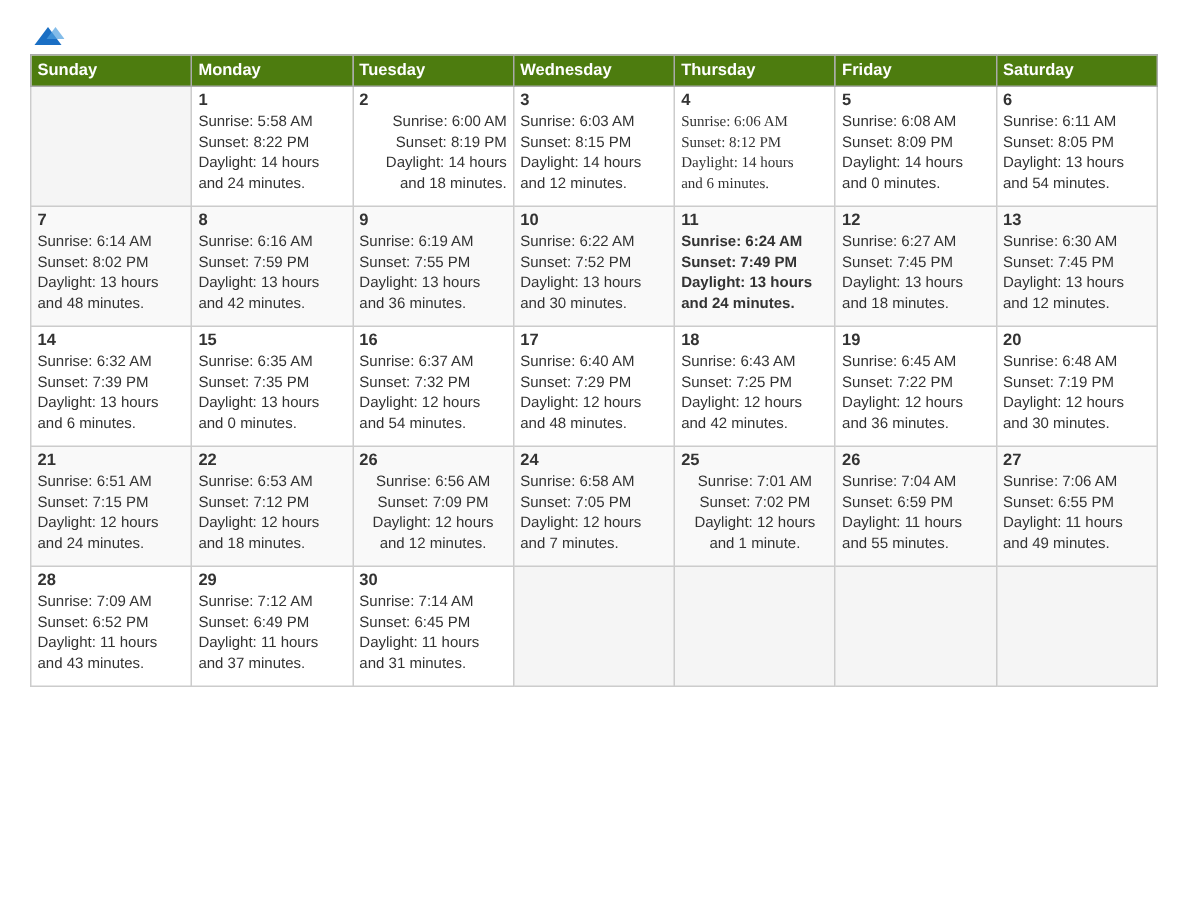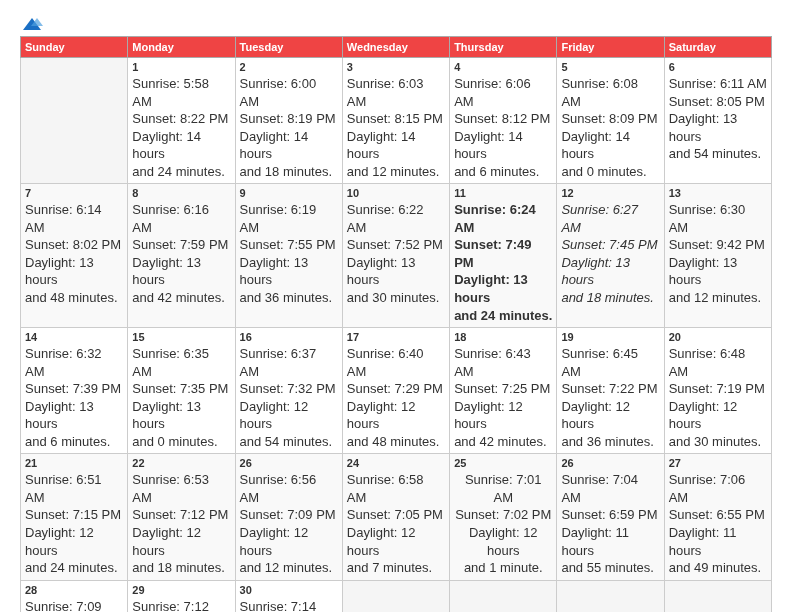--- a/index.html
+++ b/index.html
@@ -39,21 +39,21 @@
     .location-title {
       font-size: 14px;
       color: #555;
     }
     table {
       width: 100%;
       border-collapse: collapse;
       table-layout: fixed;
     }
     thead tr th {
-      background-color: #ef4444;
+      background-color: #4d7c0f;
       color: #fff;
       font-size: 11px;
       font-weight: bold;
       padding: 4px 4px;
       text-align: left;
       border: 1px solid #aaa;
     }
     tbody tr td {
       border: 1px solid #ccc;
       vertical-align: top;
@@ -62,21 +62,21 @@
       color: #333;
       height: 80px;
     }
     .day-number {
       font-weight: bold;
       font-size: 11px;
       display: block;
       margin-bottom: 2px;
     }
     .cell-content {
-      font-size: 13px;
+      font-size: 10px;
       line-height: 1.35;
       color: #333;
     }
     tbody tr:nth-child(odd) td {
       background: #fff;
     }
     tbody tr:nth-child(even) td {
       background: #f9f9f9;
     }
     .empty-cell {
@@ -121,35 +121,35 @@
           <td class="empty-cell"></td>
           <td>
             <span class="day-number">1</span>
             <div class="cell-content" style="white-space: pre-line;">Sunrise: 5:58 AM
 Sunset: 8:22 PM
 Daylight: 14 hours
 and 24 minutes.</div>
           </td>
           <td>
             <span class="day-number">2</span>
-            <div class="cell-content" style="white-space: pre-line;">Sunrise: 6:00 AM
+            <div class="cell-content" style="white-space: pre-line; text-align: right;">Sunrise: 6:00 AM
 Sunset: 8:19 PM
 Daylight: 14 hours
 and 18 minutes.</div>
           </td>
           <td>
             <span class="day-number">3</span>
             <div class="cell-content" style="white-space: pre-line;">Sunrise: 6:03 AM
 Sunset: 8:15 PM
 Daylight: 14 hours
 and 12 minutes.</div>
           </td>
           <td>
             <span class="day-number">4</span>
-            <div class="cell-content" style="white-space: pre-line;">Sunrise: 6:06 AM
+            <div class="cell-content" style="white-space: pre-line; font-family: Liberation Serif, serif;">Sunrise: 6:06 AM
 Sunset: 8:12 PM
 Daylight: 14 hours
 and 6 minutes.</div>
           </td>
           <td>
             <span class="day-number">5</span>
             <div class="cell-content" style="white-space: pre-line;">Sunrise: 6:08 AM
 Sunset: 8:09 PM
 Daylight: 14 hours
 and 0 minutes.</div>
@@ -193,29 +193,29 @@
           </td>
           <td>
             <span class="day-number">11</span>
             <div class="cell-content" style="white-space: pre-line; font-weight: bold;">Sunrise: 6:24 AM
 Sunset: 7:49 PM
 Daylight: 13 hours
 and 24 minutes.</div>
           </td>
           <td>
             <span class="day-number">12</span>
-            <div class="cell-content" style="white-space: pre-line; font-style: italic;">Sunrise: 6:27 AM
+            <div class="cell-content" style="white-space: pre-line;">Sunrise: 6:27 AM
 Sunset: 7:45 PM
 Daylight: 13 hours
 and 18 minutes.</div>
           </td>
           <td>
             <span class="day-number">13</span>
             <div class="cell-content" style="white-space: pre-line;">Sunrise: 6:30 AM
-Sunset: 9:42 PM
+Sunset: 7:45 PM
 Daylight: 13 hours
 and 12 minutes.</div>
           </td>
         </tr>
         <tr>
           <td>
             <span class="day-number">14</span>
             <div class="cell-content" style="white-space: pre-line;">Sunrise: 6:32 AM
 Sunset: 7:39 PM
 Daylight: 13 hours
@@ -274,21 +274,21 @@
           </td>
           <td>
             <span class="day-number">22</span>
             <div class="cell-content" style="white-space: pre-line;">Sunrise: 6:53 AM
 Sunset: 7:12 PM
 Daylight: 12 hours
 and 18 minutes.</div>
           </td>
           <td>
             <span class="day-number">26</span>
-            <div class="cell-content" style="white-space: pre-line;">Sunrise: 6:56 AM
+            <div class="cell-content" style="white-space: pre-line; text-align: center;">Sunrise: 6:56 AM
 Sunset: 7:09 PM
 Daylight: 12 hours
 and 12 minutes.</div>
           </td>
           <td>
             <span class="day-number">24</span>
             <div class="cell-content" style="white-space: pre-line;">Sunrise: 6:58 AM
 Sunset: 7:05 PM
 Daylight: 12 hours
 and 7 minutes.</div>

